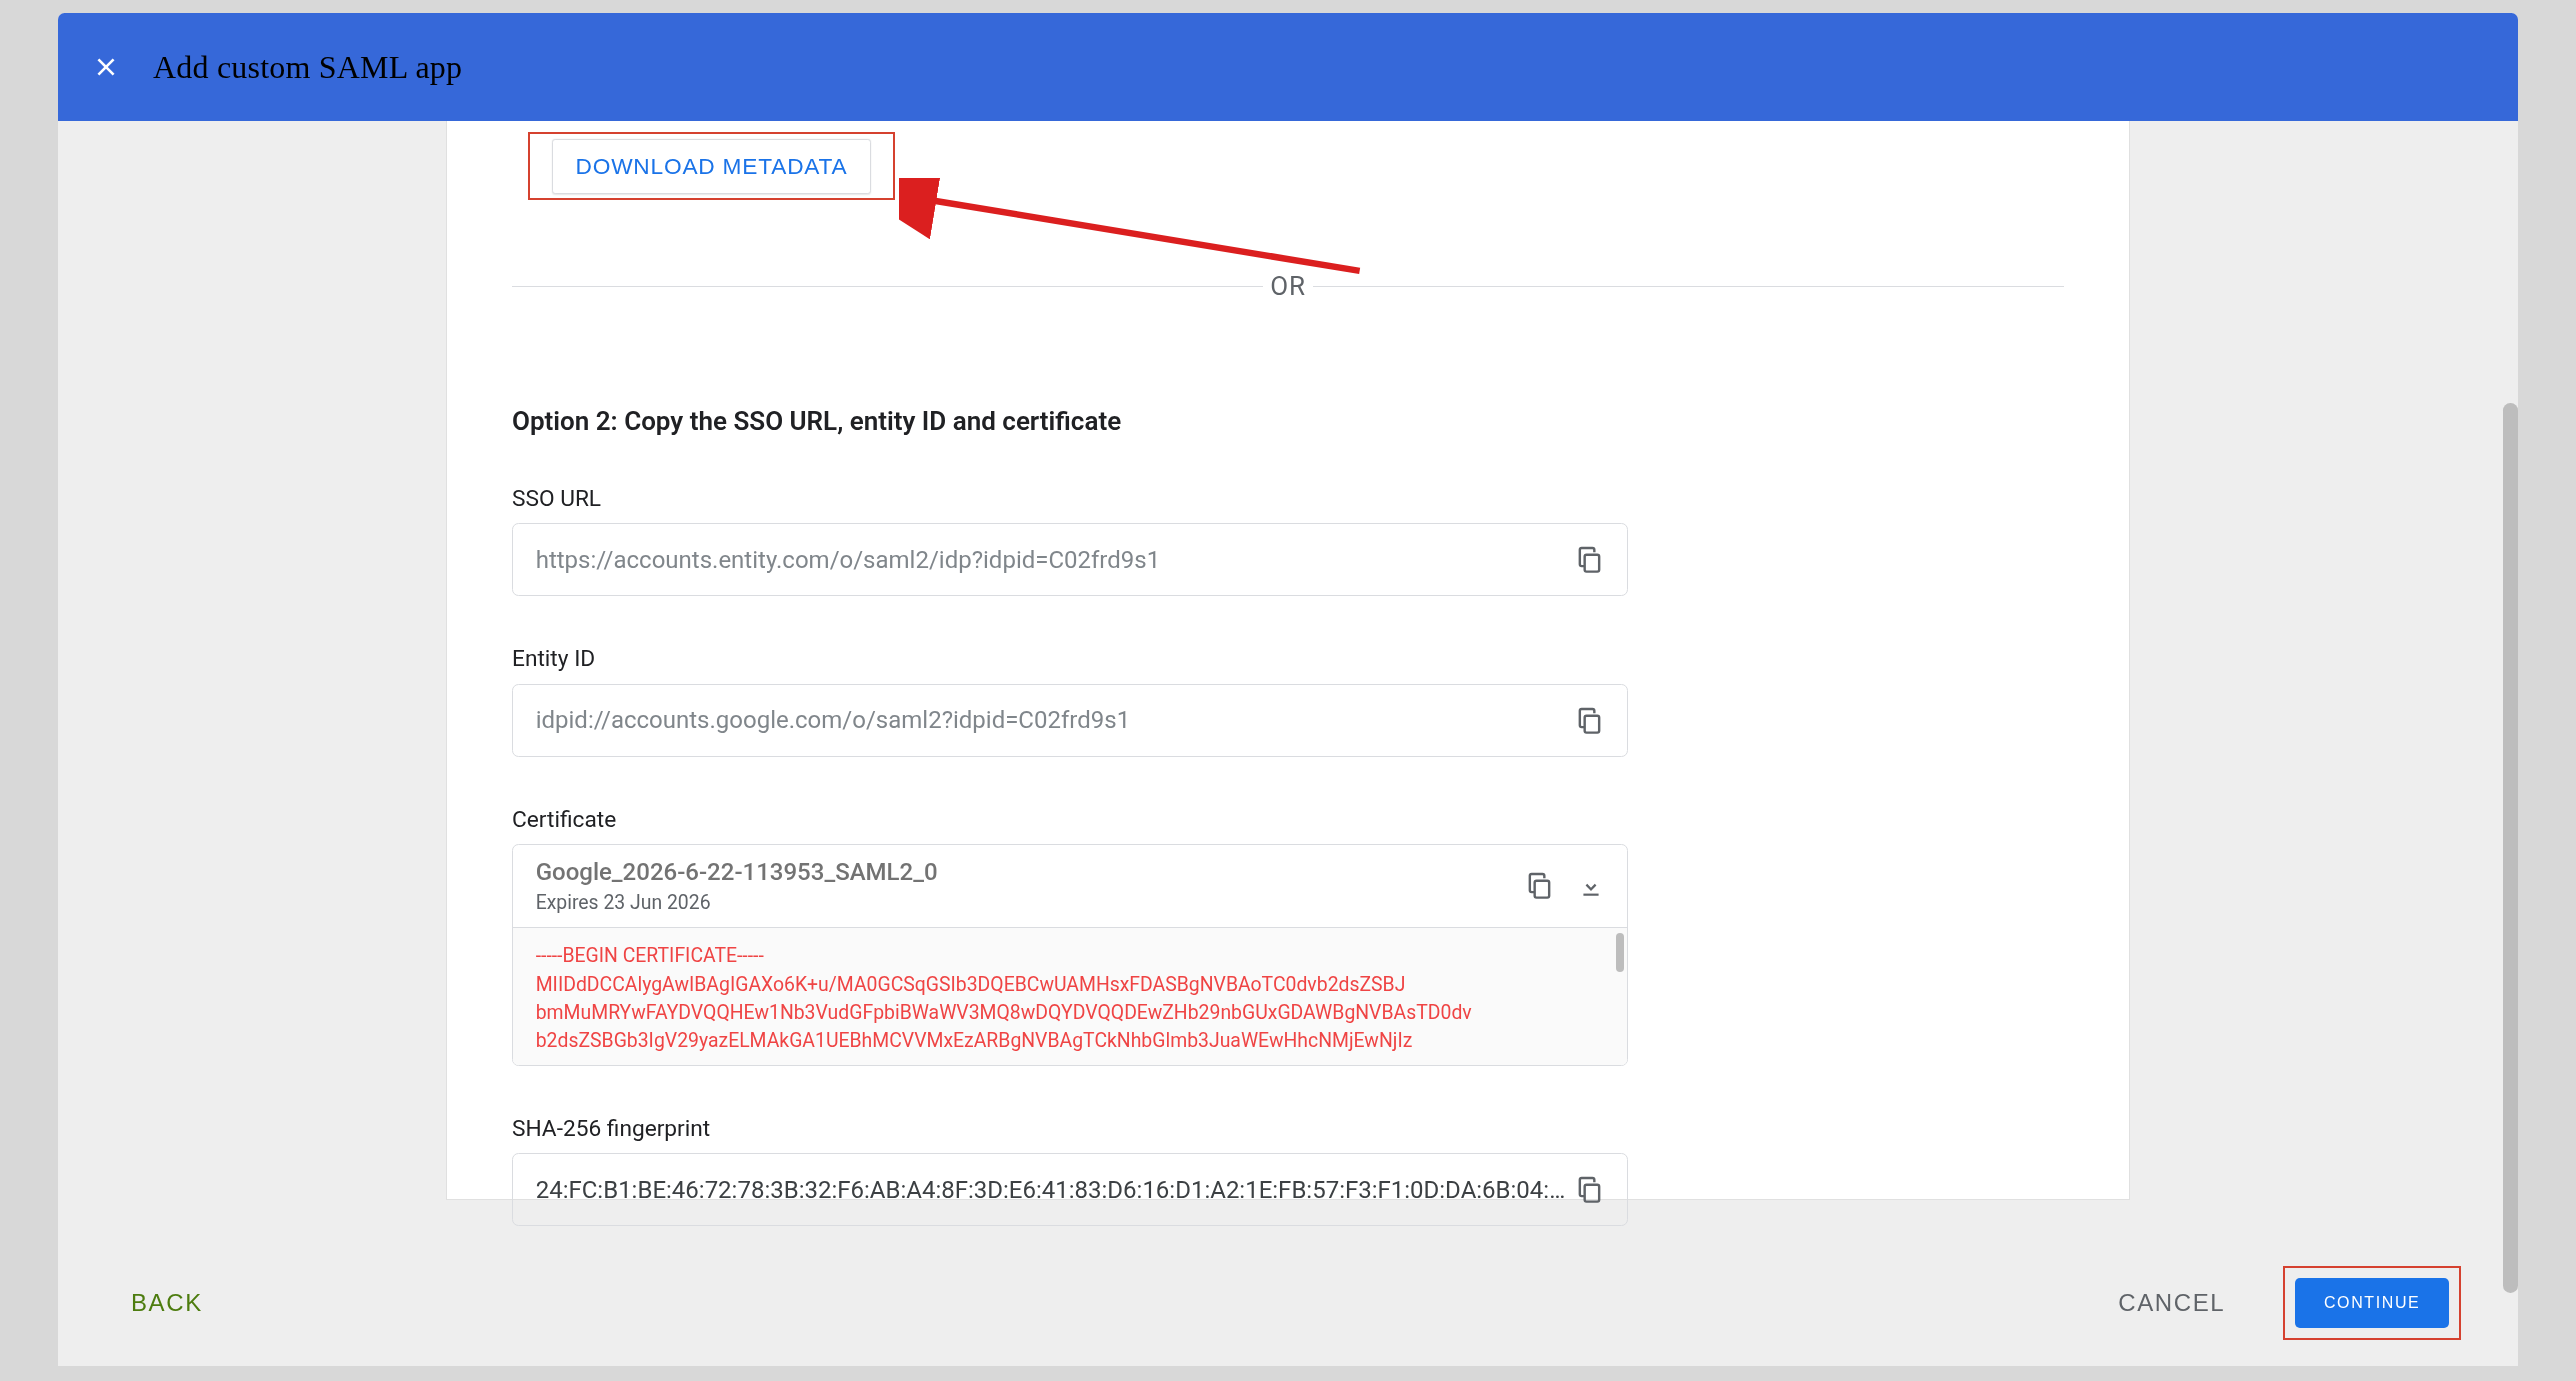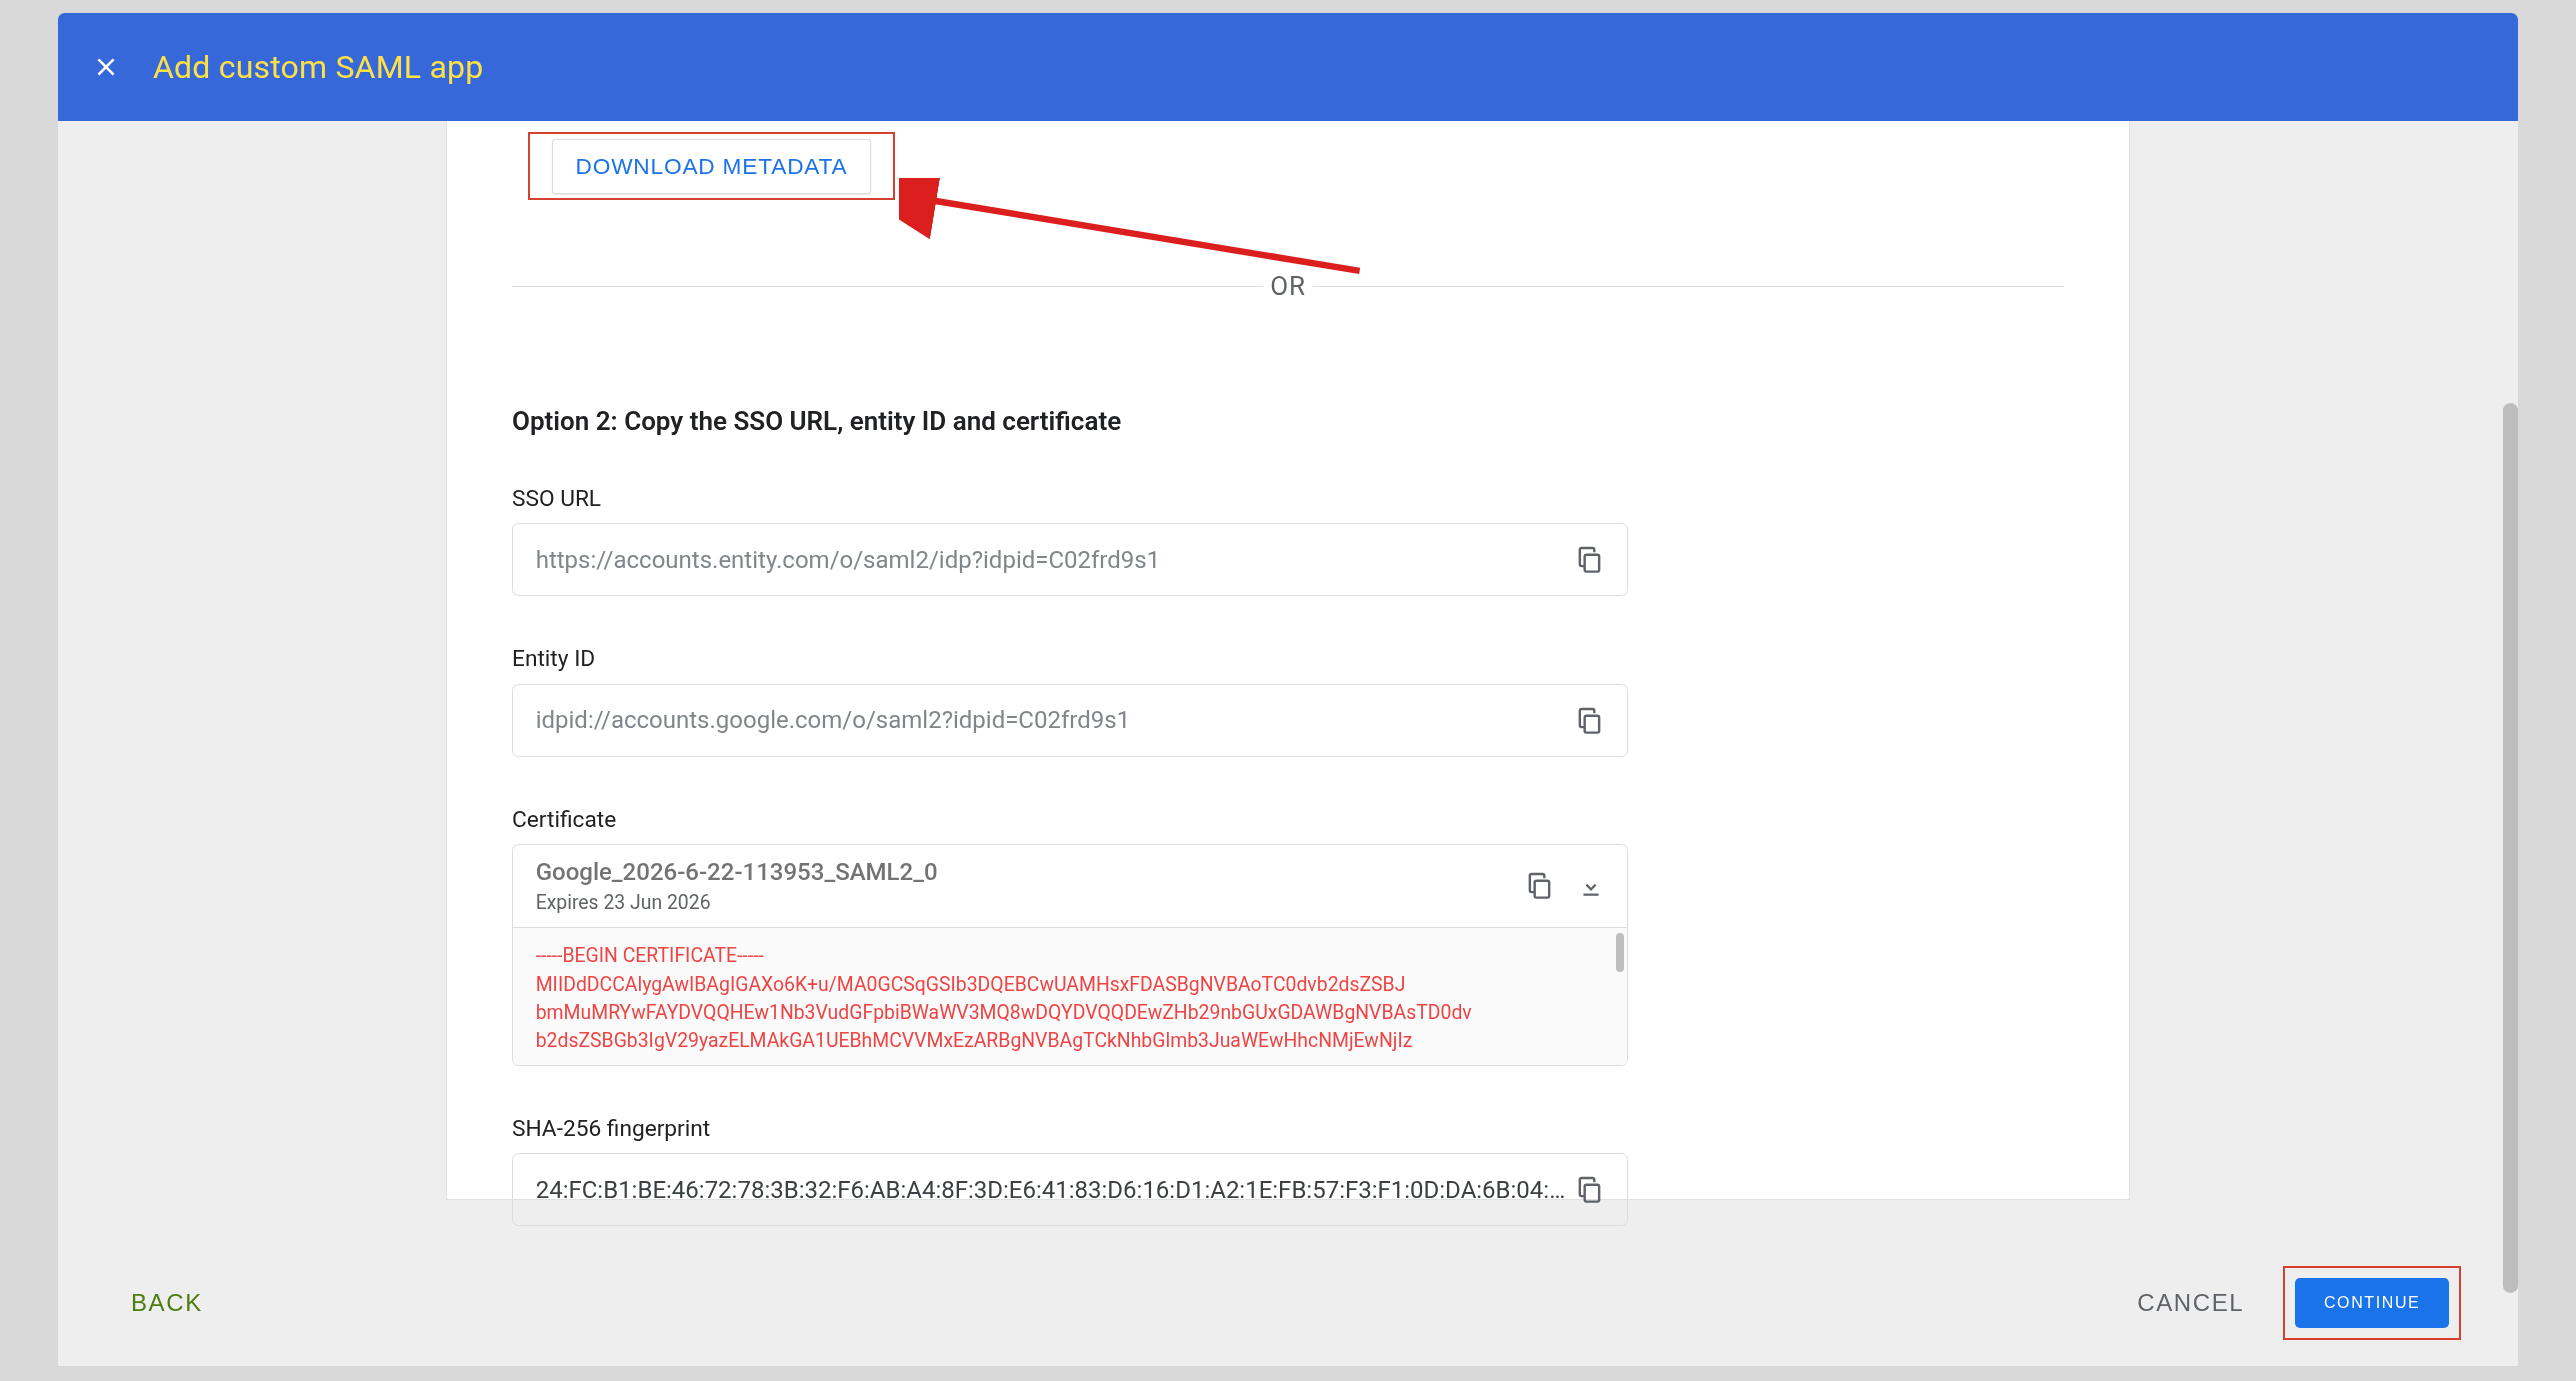--- a/index.html
+++ b/index.html
@@ -24,21 +24,22 @@
       background: #eeeeee;
       border-radius: 6.5px 6.5px 0 0;
       overflow: hidden;
     }
     .header-bar {
       background: #3668d9;
       height: 108px;
       display: flex;
       align-items: center;
       padding: 0 32px;
-      color: #fde047;
+      color: #000000;
+      font-family: Liberation Serif, serif;
     }
     .close-icon {
       width: 31px;
       height: 31px;
       cursor: pointer;
       display: flex;
       align-items: center;
       justify-content: center;
       margin-right: 32px;
     }
@@ -182,21 +183,21 @@
     }
     .back-btn {
       background: none;
       border: none;
       color: #4d7c0f;
       font-size: 24px;
       font-weight: 500;
       letter-spacing: 1.6px;
       cursor: pointer;
     }
-    .footer-right { margin-left: auto; display: flex; align-items: center; gap: 39px; }
+    .footer-right { margin-left: auto; display: flex; align-items: center; gap: 58px; }
     .cancel-btn {
       background: none;
       border: none;
       color: #5f6368;
       font-size: 24px;
       font-weight: 500;
       letter-spacing: 1.6px;
       cursor: pointer;
     }
     .continue-wrap {

